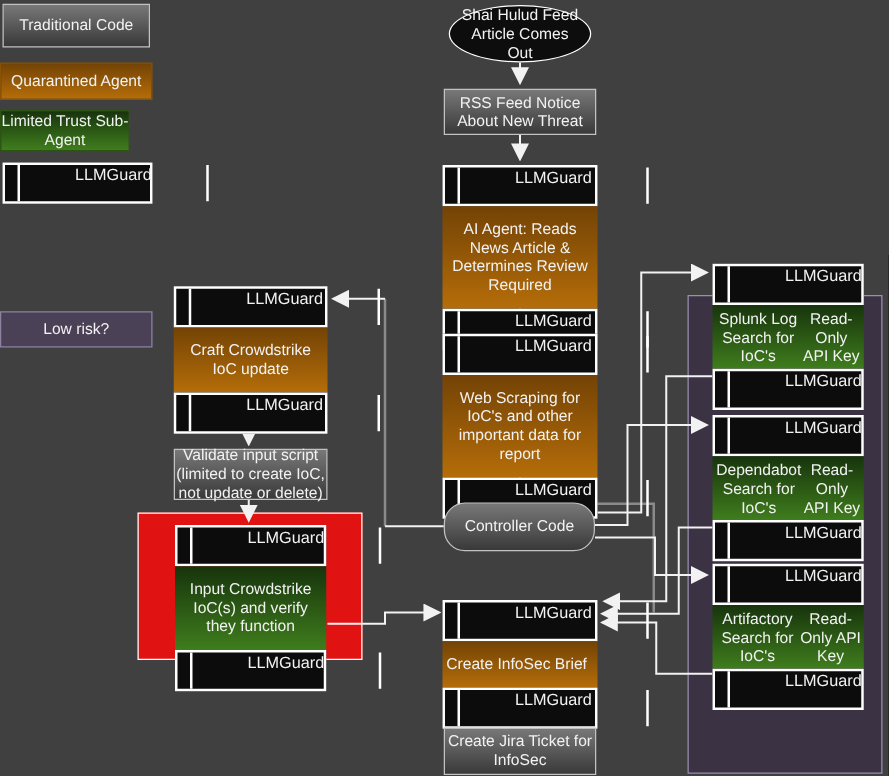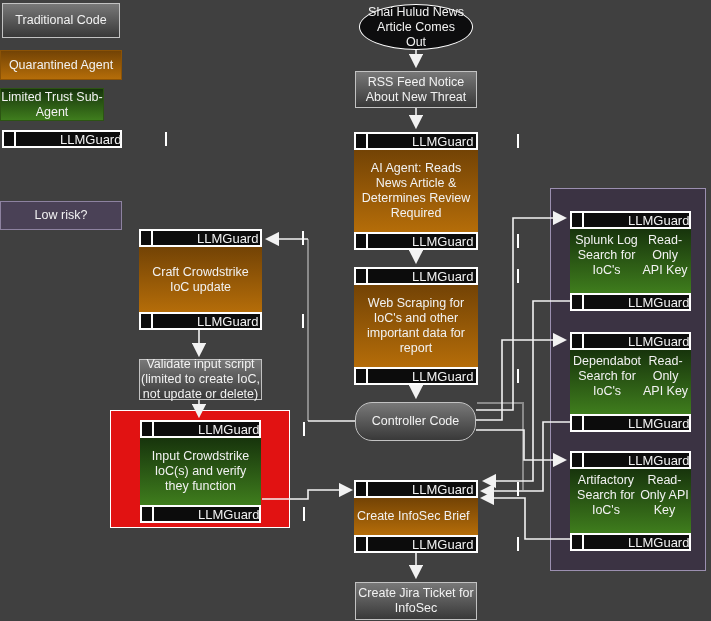--- a/index.html
+++ b/index.html
@@ -7,24 +7,24 @@
           font-family:"Liberation Sans", sans-serif;color:#eee;}
   .abs{position:absolute;box-sizing:border-box;}
   .ctr{display:flex;align-items:center;justify-content:center;text-align:center;}
   .txt{font-size:12.5px;line-height:15px;color:#f2f2f2;}
   
   .graybox{background:linear-gradient(#787878,#393939);border:1px solid #c2c2c2;z-index:10;}
   
   .orange{background:linear-gradient(#734305,#b56d09);}
   .green{background:linear-gradient(#17340c,#3f7d1d);}
   .redfill{background:#e11212;}
-  .purplefill{background:#4a4156;border:1px solid #8d82a0;}
+  .purplefill{background:#4a4156;border:1px solid #8d82a0;margin-top:48px;}
   
   .node{display:flex;flex-direction:column;z-index:10;}
-  .guard{height:18px;background:#0c0c0c;border:2px solid #fff;display:flex;align-items:stretch;flex:0 0 auto;box-sizing:border-box;gap:44px;}
+  .guard{height:33px;background:#0c0c0c;border:2px solid #fff;display:flex;align-items:stretch;flex:0 0 auto;box-sizing:border-box;gap:44px;}
   .guard .cell{width:10px;flex:0 0 auto;}
   .guard .cell.l{border-right:2px solid #fff;}
   .guard .cell.r{border-left:2px solid #fff;}
   .guard .glabel{flex:1;text-align:center;font-size:13px;line-height:16px;color:#f2f2f2;}
   .nbody{flex:1;display:flex;align-items:center;justify-content:flex-start;text-align:center;padding:11px 3px;}
   .nbody2{flex:1;display:flex;flex-direction:row;justify-content:space-between;text-align:center;padding:4px 2px 2px 2px;}
   .ellipse{border-radius:50%;border:1.5px solid #fff;background:#0d0d0e;z-index:10;}
   .container{z-index:1;}
   svg.edges{position:absolute;left:0;top:0;z-index:5;pointer-events:none;}
 </style>
@@ -78,21 +78,21 @@
   <div class="abs guard" style="left:2px;top:130px;width:120px;">
     <span class="cell l"></span>
     <span class="glabel">LLMGuard</span>
     <span class="cell r"></span>
   </div>
   <div class="abs ctr purplefill txt" style="left:0px;top:201px;width:122px;height:29px;">
     <span>Low risk?</span>
   </div>
 
   <div class="abs ctr ellipse txt" style="left:359px;top:4px;width:114px;height:46px;padding:0 6px;">
-    <span>Shai Hulud News Article Comes Out</span>
+    <span>Shai Hulud Feed Article Comes Out</span>
   </div>
 
   <div class="abs ctr graybox txt" style="left:355px;top:71px;width:122px;height:37px;">
     <span>RSS Feed Notice About New Threat</span>
   </div>
 
   <div class="abs node" style="left:354px;top:132px;width:124px;height:101px;">
     <div class="guard">
       <span class="cell l"></span>
       <span class="glabel">LLMGuard</span>

